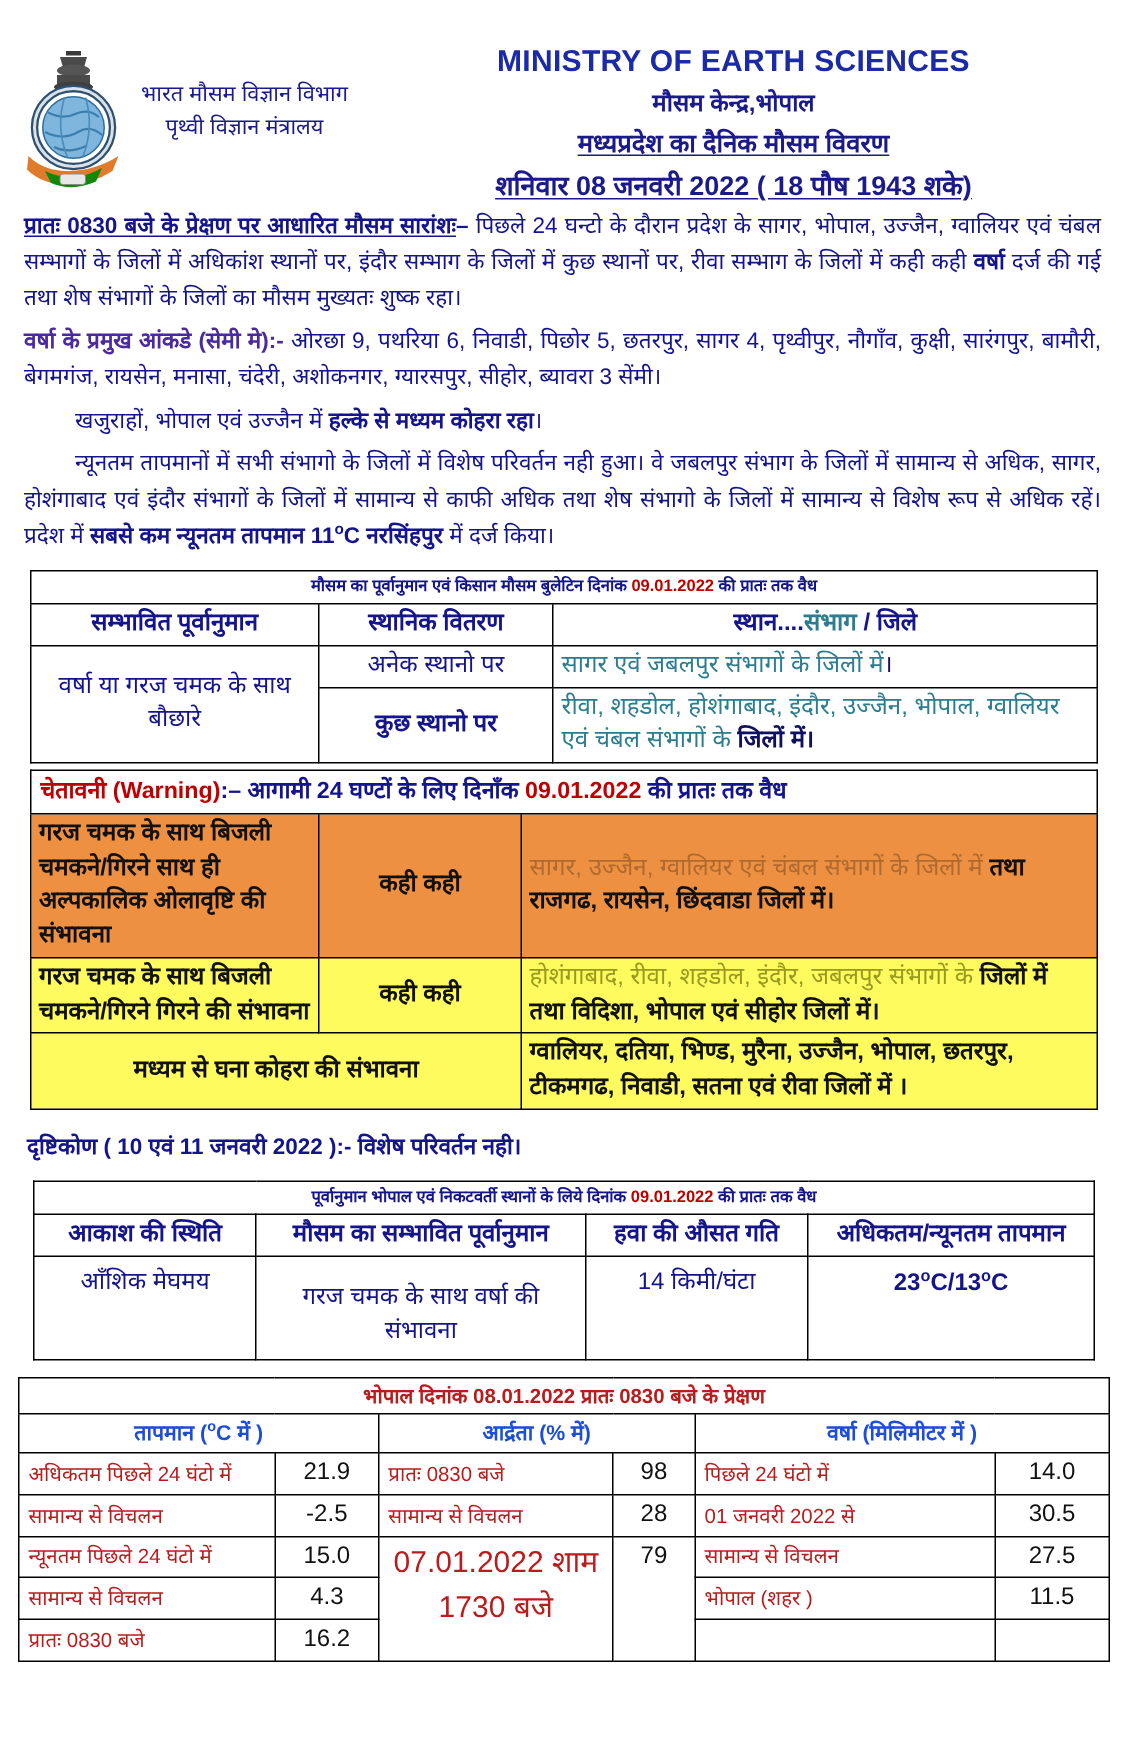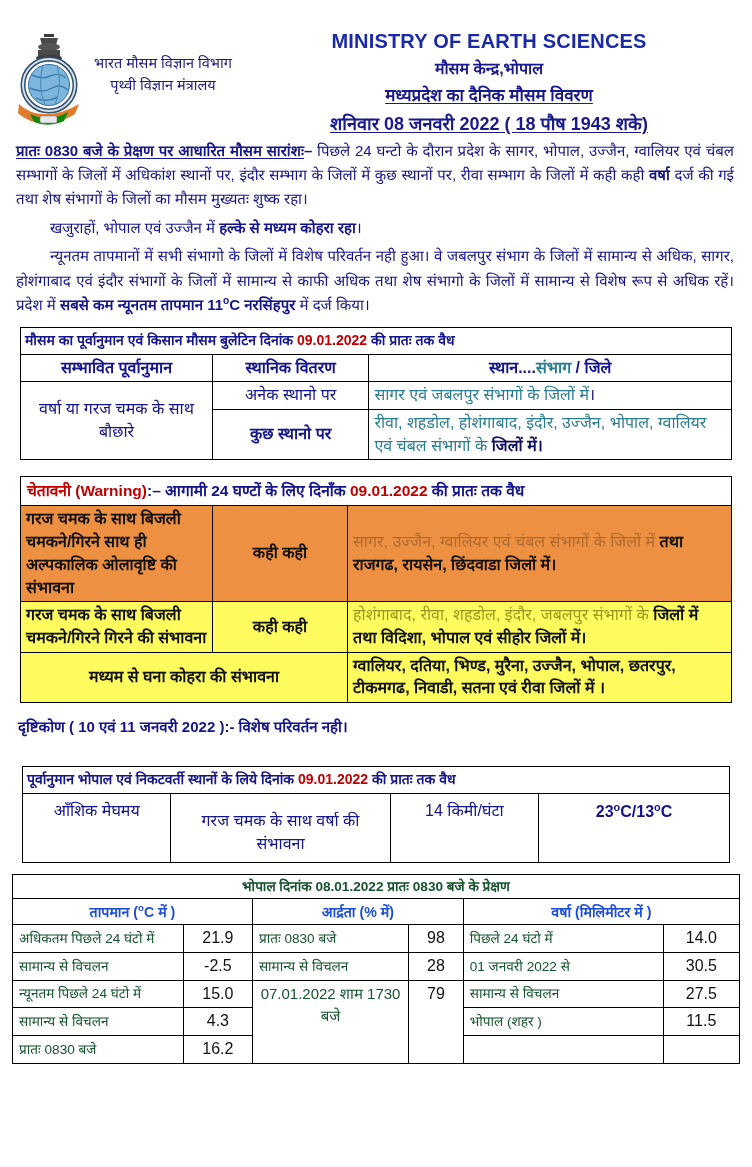--- a/index.html
+++ b/index.html
@@ -116,26 +116,27 @@
   }
   table td,table th{
     border:1px solid #000;
     padding:2px 5px;
     vertical-align:middle;
     font-size:16px;
     color:#14148c;
     line-height:1.42;
   }
   .tbl-wrap{padding:0 20px 0 20px;margin-top:9px;}
-  .tbl-wrap2{padding:0 22px 0 22px;margin-top:30px;}
+  .tbl-wrap2{padding:0 22px 0 22px;margin-top:14px;}
   .tbl-wrap3{padding:0 12px 0 12px;margin-top:11px;}
 
   .tbl-title{
-    font-weight:bold;
-    font-size:14px;
+    text-align:center;
+    font-weight:bold;
+    font-size:11px;
     color:#14148c;
     padding:3px 4px;
   }
   .tbl-title .red{color:#c00000;}
   .ctr{text-align:center;}
   .lft{text-align:left;}
   .hdrow td{text-align:center;font-weight:bold;}
   .teal{color:#2c7d8f;text-align:right;}
   .dark{color:#101060;}
   .warn-title{
@@ -154,21 +155,21 @@
   .row-orange .dark,.row-yellow .dark{color:#111;}
 
   .outlook{
     padding:0 18px;
     margin-top:13px;
     color:#14148c;
     font-size:15px;
     font-weight:600;
   }
 
-  .bot-tbl td{font-size:13.6px;color:#14532d;padding:2px 6px;}
+  .bot-tbl td{font-size:13.6px;color:#b91c1c;padding:2px 6px;}
   .bot-tbl .num{text-align:center;font-size:16px;color:#111;}
   .bot-tbl .grp{text-align:center;font-weight:bold;color:#1d4ed8;font-size:14.2px;}
   .bot-title{
     text-align:center;font-weight:bold;color:#14148c;font-size:14.6px;padding:3px;
   }
   sup{font-size:.68em;vertical-align:super;}
 </style>
 </head>
 <body>
 
@@ -215,20 +216,21 @@
       <div class="hdr-sub2">मध्यप्रदेश का दैनिक मौसम विवरण</div>
       <div class="hdr-date">शनिवार 08 जनवरी 2022 ( 18 पौष 1943 शके)</div>
     </div>
   </div>
 
 
   <div class="body-wrap">
 
     <p class="para"><span class="lbl-underline">प्रातः 0830 बजे के प्रेक्षण पर आधारित मौसम सारांशः</span><span class="b">–</span><span> पिछले 24 घन्टो के दौरान प्रदेश के सागर, भोपाल, उज्जैन, ग्वालियर एवं चंबल सम्भागों के जिलों में अधिकांश स्थानों पर, इंदौर सम्भाग के जिलों में कुछ स्थानों पर, रीवा सम्भाग के जिलों में कही कही </span><span class="b">वर्षा</span><span> दर्ज की गई तथा शेष संभागों के जिलों का मौसम मुख्यतः शुष्क रहा।</span></p>
 
+    <p class="para"><span class="lbl-purple">वर्षा के प्रमुख आंकडे (सेमी मे):-</span><span> ओरछा 9, पथरिया 6, निवाडी, पिछोर 5, छतरपुर, सागर 4, पृथ्वीपुर, नौगॉंव, कुक्षी, सारंगपुर, बामौरी, बेगमगंज, रायसेन, मनासा, चंदेरी, अशोकनगर, ग्यारसपुर, सीहोर, ब्यावरा 3 सेंमी।</span></p>
 
     <p class="para indent"><span>खजुराहों, भोपाल एवं उज्जैन में </span><span class="b">हल्के से मध्यम कोहरा रहा</span><span>।</span></p>
 
     <p class="para indent"><span>न्यूनतम तापमानों में सभी संभागो के जिलों में विशेष परिवर्तन नही हुआ। वे जबलपुर संभाग के जिलों में सामान्य से अधिक, सागर, होशंगाबाद एवं इंदौर संभागों के जिलों में सामान्य से काफी अधिक तथा शेष संभागो के जिलों में सामान्य से विशेष रूप से अधिक रहें। प्रदेश में </span><span class="b">सबसे कम न्यूनतम तापमान 11</span><sup class="b">o</sup><span class="b">C</span> <span class="b">नरसिंहपुर</span><span> में दर्ज किया।</span></p>
   </div>
 
   <div class="tbl-wrap">
     <table>
       <colgroup>
           <col style="width:27%">
@@ -250,21 +252,21 @@
           <td class="lft"><span class="teal">सागर एवं जबलपुर संभागों के जिलों में</span><span class="dark">।</span></td>
         </tr>
         <tr>
           <td class="ctr b">कुछ स्थानो पर</td>
           <td class="lft"><span class="teal">रीवा,  शहडोल,  होशंगाबाद,  इंदौर,  उज्जैन,  भोपाल, ग्वालियर एवं चंबल संभागों के </span><span class="dark b">जिलों में।</span></td>
         </tr>
       </tbody>
     </table>
   </div>
 
-  <div class="tbl-wrap" style="margin-top:16px">
+  <div class="tbl-wrap" style="margin-top:4px">
     <table>
       <colgroup>
           <col style="width:27%">
           <col style="width:19%">
           <col style="width:54%">
         </colgroup>
       <tbody>
         <tr>
           <td class="warn-title" colspan="3"><span class="red">चेतावनी (Warning)</span><span class="blk">:– आगामी 24 घण्टों के लिए दिनॉंक </span><span class="red">09.01.2022</span><span class="blk"> की प्रातः तक वैध</span></td>
         </tr>
@@ -292,20 +294,26 @@
     <table>
       <colgroup>
           <col style="width:21%">
           <col style="width:31%">
           <col style="width:21%">
           <col style="width:27%">
         </colgroup>
       <tbody>
         <tr>
           <td class="tbl-title" colspan="4"><span>पूर्वानुमान भोपाल एवं निकटवर्ती स्थानों के लिये दिनांक </span><span class="red">09.01.2022</span><span> की प्रातः तक वैध</span></td>
+        </tr>
+        <tr class="hdrow">
+          <td>आकाश की स्थिति</td>
+          <td>मौसम का सम्भावित पूर्वानुमान</td>
+          <td>हवा की औसत गति</td>
+          <td>अधिकतम/न्यूनतम तापमान</td>
         </tr>
         <tr>
           <td class="ctr" style="vertical-align:top;padding-top:6px">ऑंशिक मेघमय</td>
           <td class="ctr" style="vertical-align:top;padding-top:16px;height:50px">गरज चमक के साथ वर्षा की संभावना</td>
           <td class="ctr" style="vertical-align:top;padding-top:6px;font-size:16px">14 किमी/घंटा</td>
           <td class="ctr b" style="vertical-align:top;padding-top:6px;font-size:16px"><span>23</span><sup>o</sup><span>C</span>/<span>13</span><sup>o</sup><span>C</span></td>
         </tr>
       </tbody>
     </table>
   </div>
@@ -344,21 +352,21 @@
           <td class="num">-2.5</td>
           <td>सामान्य से विचलन</td>
           <td class="num">28</td>
           <td>01 जनवरी 2022 से</td>
           <td class="num">30.5</td>
         </tr>
 
         <tr>
           <td>न्यूनतम पिछले 24 घंटो में</td>
           <td class="num">15.0</td>
-          <td class="ctr" rowspan="3" style="vertical-align:top;font-size:15px;line-height:1.5">07.01.2022 शाम 1730 बजे</td>
+          <td class="ctr" rowspan="3" style="vertical-align:top;font-size:20px;line-height:1.5">07.01.2022 शाम 1730 बजे</td>
           <td class="num" rowspan="3" style="vertical-align:top">79</td>
           <td>सामान्य से विचलन</td>
           <td class="num">27.5</td>
         </tr>
 
         <tr>
           <td>सामान्य से विचलन</td>
           <td class="num">4.3</td>
           <td>भोपाल (शहर )</td>
           <td class="num">11.5</td>

